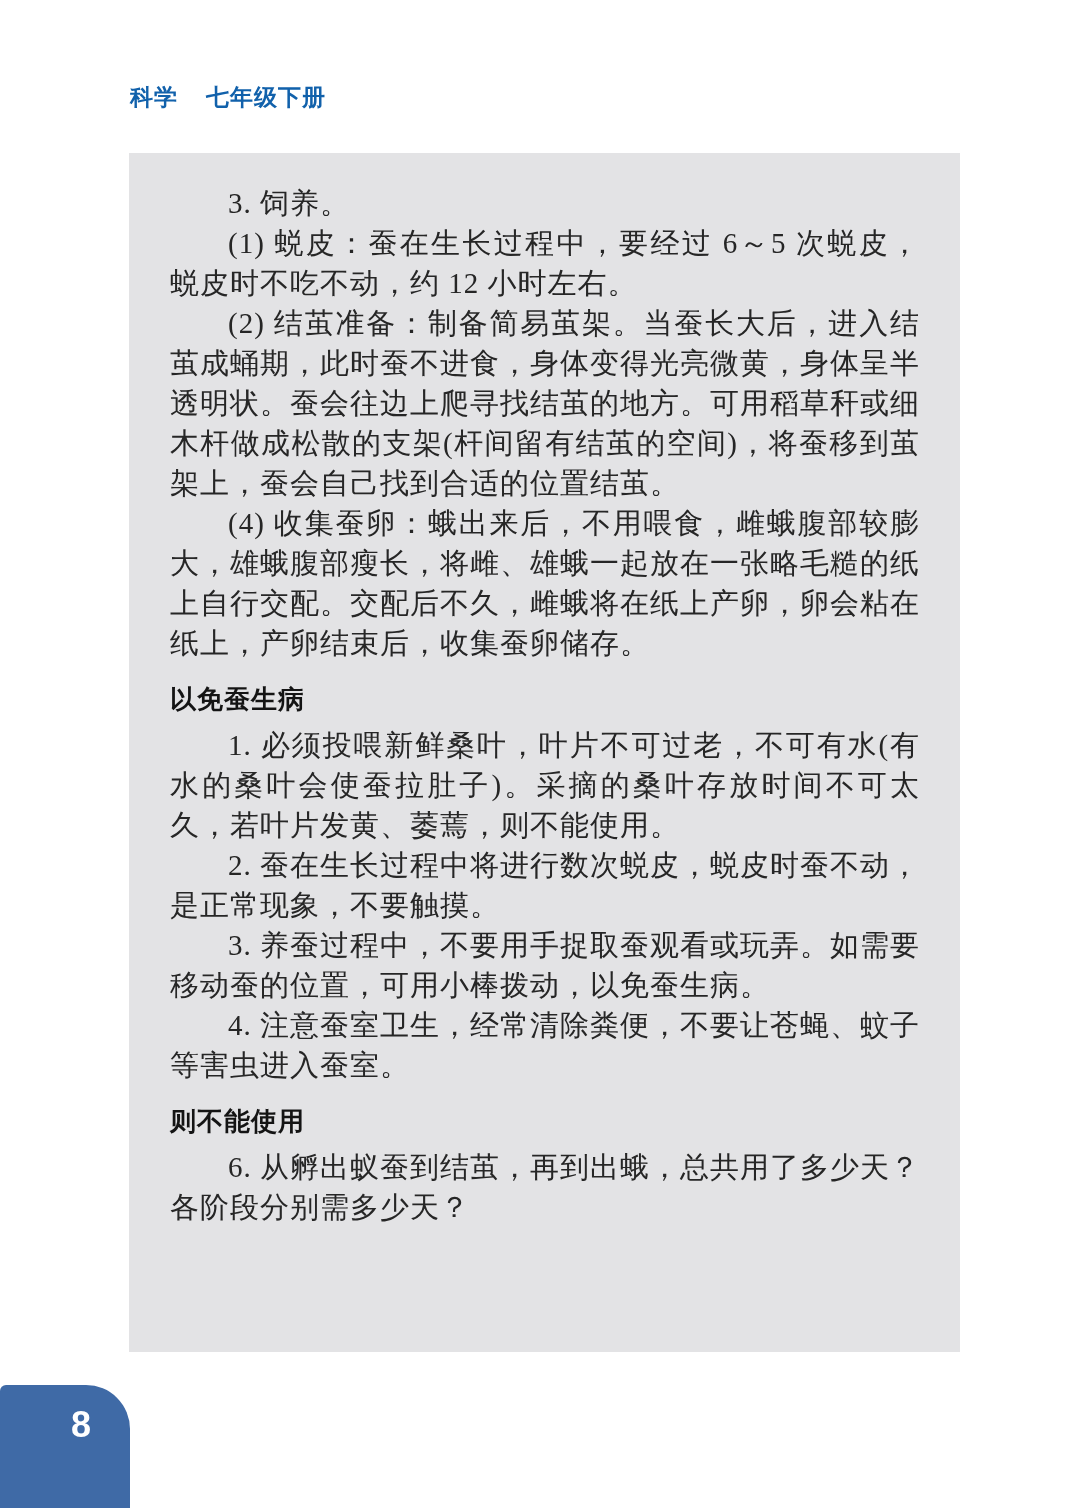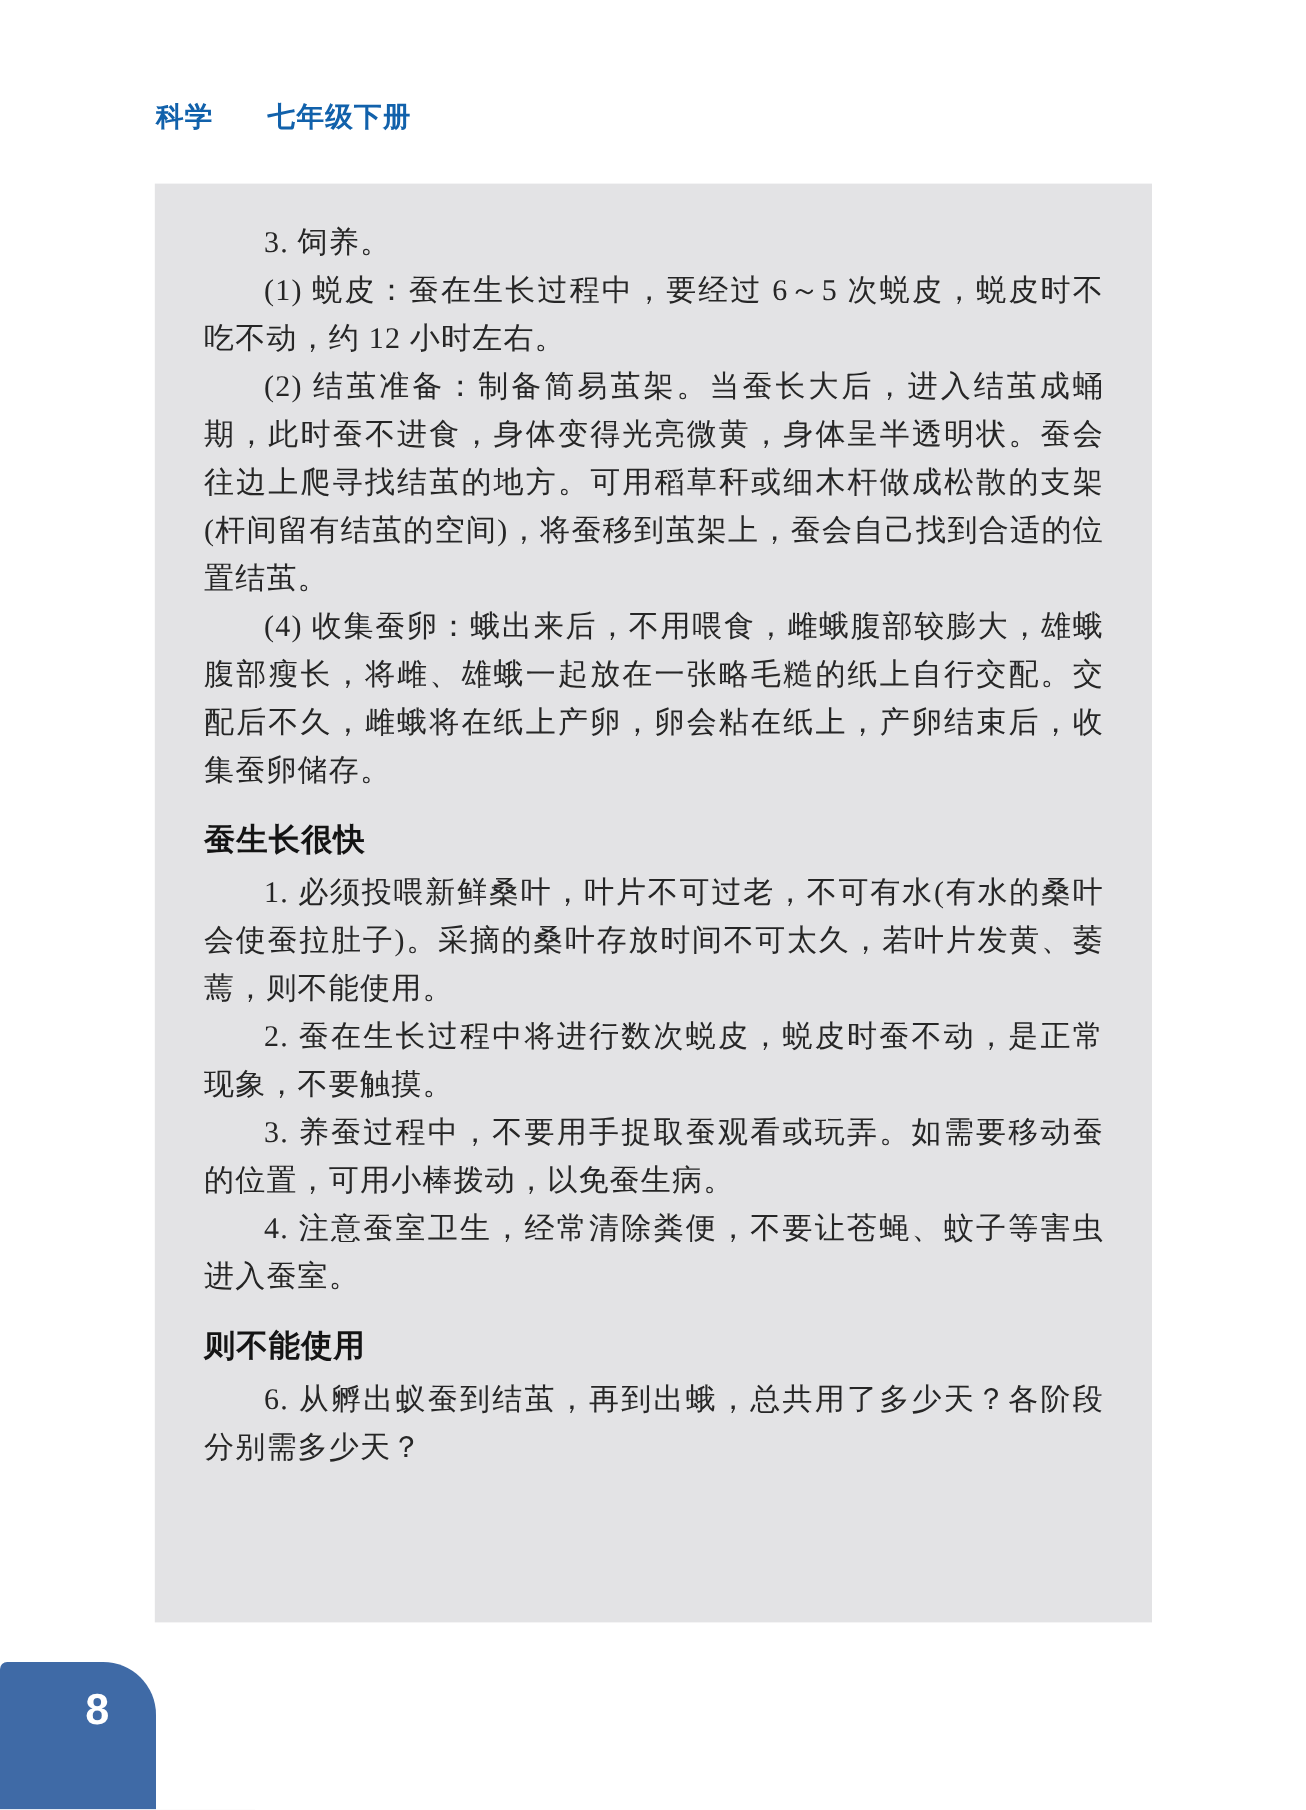--- a/index.html
+++ b/index.html
@@ -20,35 +20,35 @@
     left: 130px;
     top: 82px;
     font-family: "Liberation Sans", sans-serif;
     font-weight: bold;
     font-size: 23px;
     color: #1161ab;
     letter-spacing: 1px;
     white-space: nowrap;
   }
   .header .subject {
-    margin-right: 45px;
+    margin-right: 28px;
   }
   .content {
     position: absolute;
     left: 129px;
     top: 153px;
     width: 831px;
     height: 1199px;
     background: #e3e3e5;
     box-sizing: border-box;
     padding: 30px 40px 0 41px;
   }
   .para {
     font-family: "Liberation Serif", serif;
-    font-size: 25px;
+    font-size: 29px;
     line-height: 40px;
     color: #262626;
     text-align: justify;
     text-indent: 2em;
     margin: 0;
     letter-spacing: 1px;
   }
   .sec-heading {
     font-family: "Liberation Sans", sans-serif;
     font-weight: bold;
@@ -87,21 +87,21 @@
   <div class="header">
     <span class="subject">科学</span><span>七年级下册</span>
   </div>
 
   <div class="content">
     <p class="para">3. 饲养。</p>
     <p class="para">(1) 蜕皮：蚕在生长过程中，要经过 6～5 次蜕皮，蜕皮时不吃不动，约 12 小时左右。</p>
     <p class="para">(2) 结茧准备：制备简易茧架。当蚕长大后，进入结茧成蛹期，此时蚕不进食，身体变得光亮微黄，身体呈半透明状。蚕会往边上爬寻找结茧的地方。可用稻草秆或细木杆做成松散的支架(杆间留有结茧的空间)，将蚕移到茧架上，蚕会自己找到合适的位置结茧。</p>
     <p class="para">(4) 收集蚕卵：蛾出来后，不用喂食，雌蛾腹部较膨大，雄蛾腹部瘦长，将雌、雄蛾一起放在一张略毛糙的纸上自行交配。交配后不久，雌蛾将在纸上产卵，卵会粘在纸上，产卵结束后，收集蚕卵储存。</p>
 
-    <h2 class="sec-heading">蚕生长很快</h2>
+    <h2 class="sec-heading">以免蚕生病</h2>
     <p class="para">1. 必须投喂新鲜桑叶，叶片不可过老，不可有水(有水的桑叶会使蚕拉肚子)。采摘的桑叶存放时间不可太久，若叶片发黄、萎蔫，则不能使用。</p>
     <p class="para">2. 蚕在生长过程中将进行数次蜕皮，蜕皮时蚕不动，是正常现象，不要触摸。</p>
     <p class="para">3. 养蚕过程中，不要用手捉取蚕观看或玩弄。如需要移动蚕的位置，可用小棒拨动，以免蚕生病。</p>
     <p class="para">4. 注意蚕室卫生，经常清除粪便，不要让苍蝇、蚊子等害虫进入蚕室。</p>
 
     <h2 class="sec-heading">则不能使用</h2>
     <p class="para">6. 从孵出蚁蚕到结茧，再到出蛾，总共用了多少天？各阶段分别需多少天？</p>
   </div>
 
   <div class="page-box">

